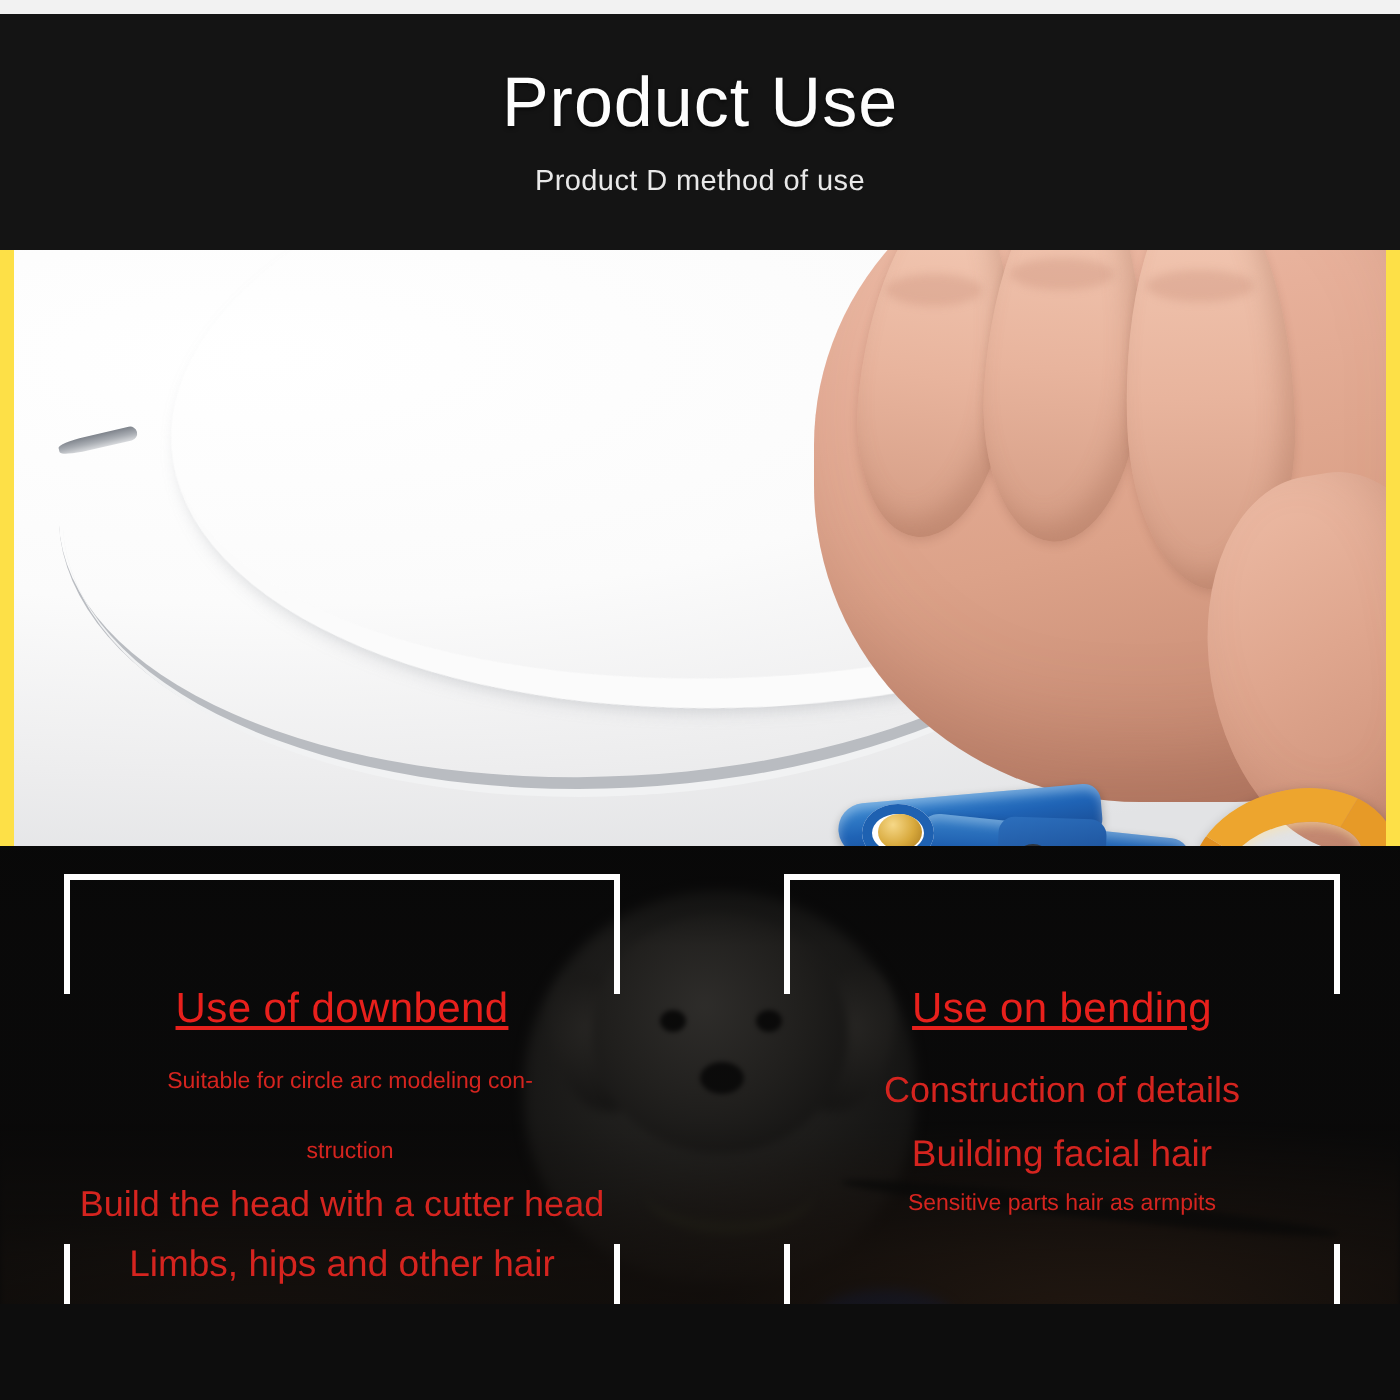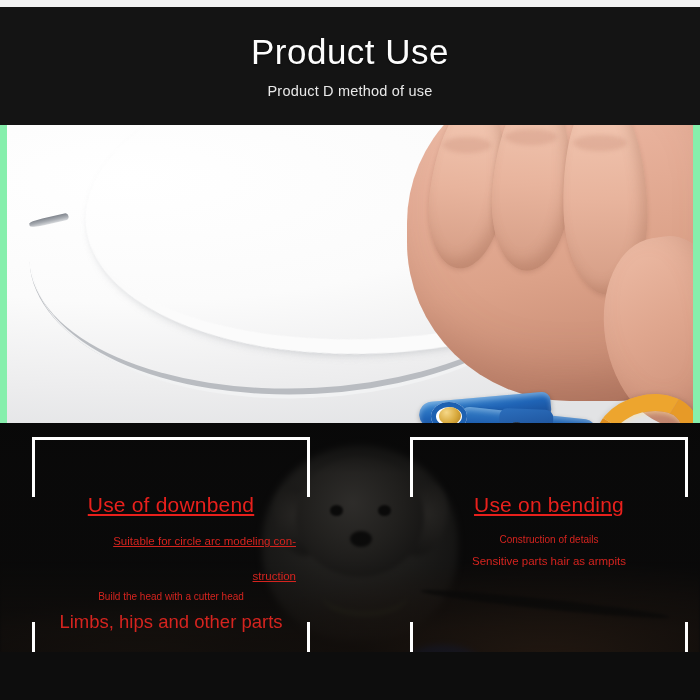--- a/index.html
+++ b/index.html
@@ -5,21 +5,21 @@
   * { margin:0; padding:0; box-sizing:border-box; }
   html, body {
     width:700px; height:700px;
     background:#0d0d0d;
     font-family:"Liberation Sans", sans-serif;
     overflow:hidden;
   }
   #page {
     position:relative;
     width:700px; height:652px;
-    background:#86efac;
+    background:#fde047;
     overflow:hidden;
   }
 
   
   .top-strip {
     position:absolute; left:0; top:0; width:700px; height:7px;
     background:#f2f2f2;
   }
 
   
@@ -287,21 +287,21 @@
     background:#111111;
   }
 
   
   .panel {
     position:absolute;
     top:437px;
     width:278px; height:245px;
   }
   .panel-left  { left:32px; }
-  .panel-right { left:410px; }
+  .panel-right { left:392px; }
 
   .br { position:absolute; background:#ffffff; }
   
   .br-top    { left:0;   top:0;    width:278px; height:3px; }
   .br-bottom { left:0;   bottom:0; width:278px; height:3px; }
   
   .br-tl { left:0;   top:0;    width:3px; height:60px; }
   .br-tr { right:0;  top:0;    width:3px; height:60px; }
   .br-bl { left:0;   bottom:0; width:3px; height:60px; }
   .br-br { right:0;  bottom:0; width:3px; height:60px; }
@@ -322,28 +322,28 @@
     white-space:nowrap;
     text-decoration:underline;
   }
   .feat-line {
     color:#d5241f;
     font-weight:400;
     line-height:1.25;
     margin-top:20px;
   }
   .size-sm  { font-size:11.5px; }
-  .size-md  { font-size:10px; }
+  .size-md  { font-size:18px; }
   .size-lg  { font-size:18.5px; }
 
   .gap-1 { margin-top:17px; }
   .gap-2 { margin-top:8px; }
   .gap-3 { margin-top:7px; }
 
-  .wrap-line { width:250px; text-align:right; padding-left:8px;text-decoration:underline; }
+  .wrap-line { width:250px; text-align:center; padding-left:8px; }
 </style>
 </head>
 <body>
 
 <div id="page">
 
   <div class="top-strip"></div>
 
   <div class="header">
     <div class="header-title">Product Use</div>
@@ -403,32 +403,33 @@
     <div class="br br-tl"></div>
     <div class="br br-tr"></div>
     <div class="br br-bl"></div>
     <div class="br br-br"></div>
 
     <div class="panel-content">
       <div class="feat-title">Use of downbend</div>
       <div class="feat-line size-sm gap-1 wrap-line">Suitable for circle arc modeling con-</div>
       <div class="feat-line size-sm wrap-line">struction</div>
       <div class="feat-line size-md gap-2">Build the head with a cutter head</div>
-      <div class="feat-line size-lg gap-3">Limbs, hips and other parts</div>
+      <div class="feat-line size-lg gap-3">Limbs, hips and other hair</div>
     </div>
   </div>
 
   <div class="panel panel-right">
     <div class="br br-top"></div>
     <div class="br br-bottom"></div>
     <div class="br br-tl"></div>
     <div class="br br-tr"></div>
     <div class="br br-bl"></div>
     <div class="br br-br"></div>
 
     <div class="panel-content">
       <div class="feat-title">Use on bending</div>
       <div class="feat-line size-md gap-1">Construction of details</div>
+      <div class="feat-line size-lg gap-2">Building facial hair</div>
       <div class="feat-line size-sm gap-3">Sensitive parts hair as armpits</div>
     </div>
   </div>
 
 </div>
 
 </body></html>

